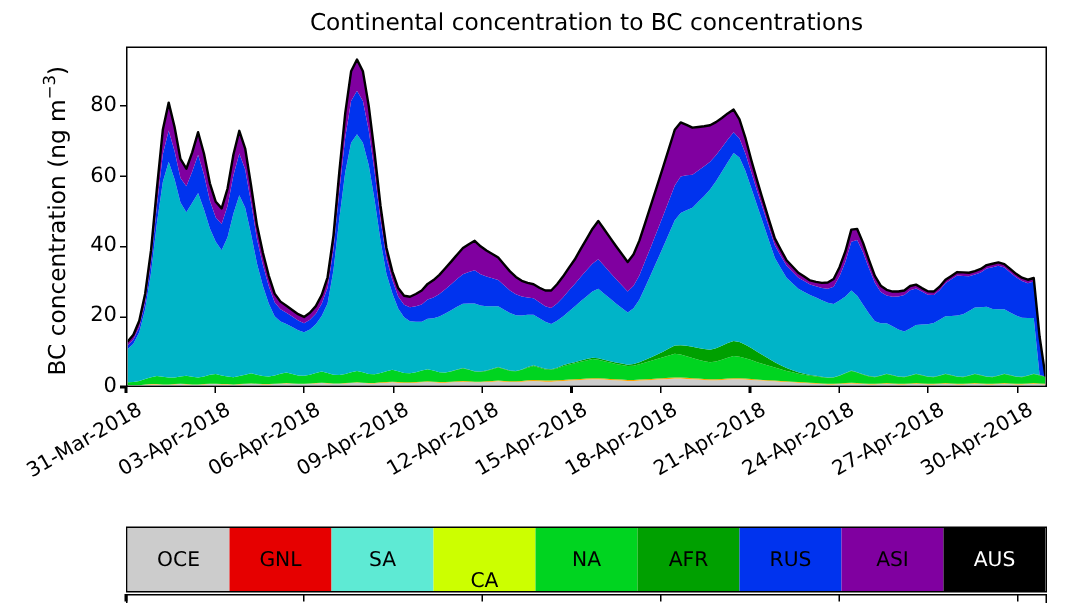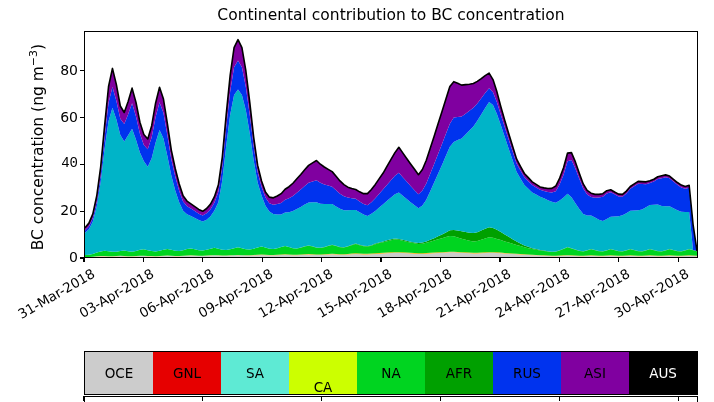--- a/index.html
+++ b/index.html
@@ -153,37 +153,37 @@
     height: 5px;
     background: #000000;
     top: 396px;
   }
 </style>
 </head>
 <body>
 
 <div id="figure">
 
-  <div id="chart-title">Continental contribution to BC concentration</div>
+  <div id="chart-title">Continental concentration to BC concentrations</div>
 
   <div id="ylabel">
     <span>BC concentration (ng m</span><span class="sup">−3</span><span>)</span>
   </div>
 
   <div id="ytick-layer">
       <div class="ytick-mark" style="top: 257.35px;"></div>
       <div class="ytick-wrap" style="top: 250px;">
         <div class="ytick-label">0</div>
       </div>
       <div class="ytick-mark" style="top: 210.546px;"></div>
       <div class="ytick-wrap" style="top: 203.196px;">
         <div class="ytick-label">20</div>
       </div>
       <div class="ytick-mark" style="top: 163.742px;"></div>
-      <div class="ytick-wrap" style="top: 156.392px; font-family: Liberation Mono, monospace;">
+      <div class="ytick-wrap" style="top: 156.392px;">
         <div class="ytick-label">40</div>
       </div>
       <div class="ytick-mark" style="top: 116.938px;"></div>
       <div class="ytick-wrap" style="top: 109.588px;">
         <div class="ytick-label">60</div>
       </div>
       <div class="ytick-mark" style="top: 70.1335px;"></div>
       <div class="ytick-wrap" style="top: 62.7835px;">
         <div class="ytick-label">80</div>
       </div>

